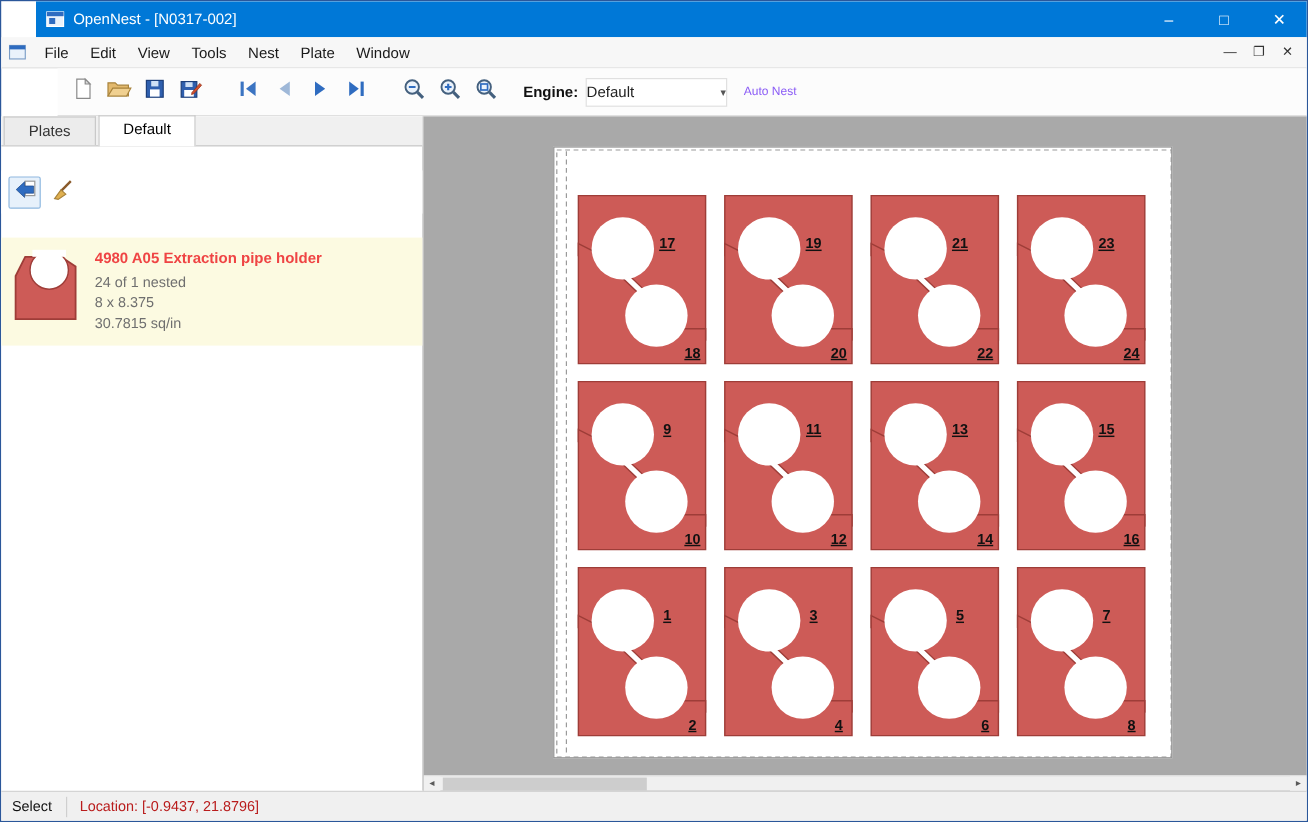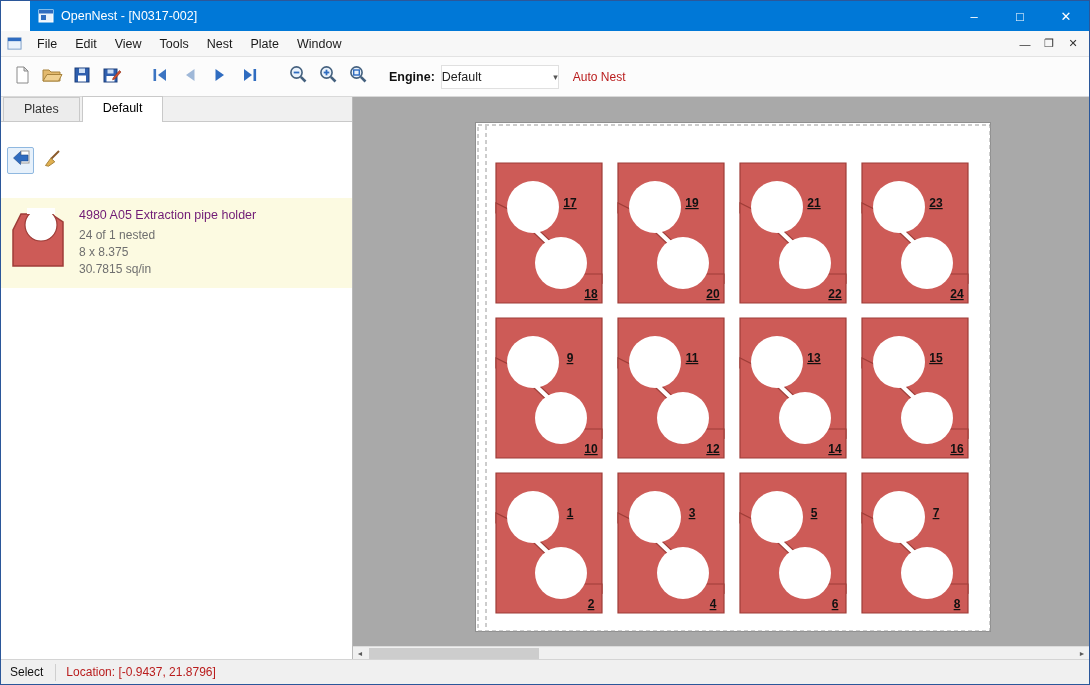--- a/index.html
+++ b/index.html
@@ -15,43 +15,43 @@
   .titlebar .title{font-size:12.5px;}
   .winbtns{margin-left:auto;display:flex;height:100%;}
   .winbtn{width:46px;height:100%;display:flex;align-items:center;justify-content:center;font-size:13px;color:#fff;}
   
   .menubar{height:26px;background:#f7f7f7;display:flex;align-items:center;border-bottom:1px solid #e3e3e3;flex:0 0 26px;}
   .menubar .mdiicon{margin:0 6px 0 6px;display:flex;}
   .menuitem{padding:4px 9px;font-size:12.5px;color:#1a1a1a;}
   .mdictrls{margin-left:auto;display:flex;align-items:center;padding-right:4px;}
   .mdictrl{width:24px;height:22px;display:flex;align-items:center;justify-content:center;font-size:11px;color:#333;}
   
-  .toolbar{height:40px;background:#fcfcfc;border-bottom:1px solid #d9d9d9;display:flex;align-items:center;padding-left:6px;flex:0 0 40px;}
+  .toolbar{height:40px;background:#fcfcfc;border-bottom:1px solid #d9d9d9;display:flex;align-items:center;padding-left:6px;flex:0 0 40px;margin-left:47px;}
   .tbtn{width:30px;height:30px;display:flex;align-items:center;justify-content:center;border-radius:2px;}
   .tsep{width:18px;height:30px;}
   .engine-label{font-size:12.5px;font-weight:bold;margin-left:16px;margin-right:6px;color:#111;}
   .engine-combo{width:118px;height:24px;background:#fff;border:1px solid #e0e0e0;display:flex;align-items:center;padding:0 0;font-size:12.5px;color:#222;}
   .engine-combo .caret{margin-left:auto;font-size:9px;color:#555;}
-  .autonest{font-size:12px;margin-left:14px;color:#b91c1c;}
+  .autonest{font-size:10px;margin-left:14px;color:#8b5cf6;}
   
   .bodyrow{flex:1 1 auto;display:flex;min-height:0;}
   .sidebar{width:352px;flex:0 0 352px;background:#fff;border-right:1px solid #b9b9b9;display:flex;flex-direction:column;gap:20px;}
   .tabstrip{height:25px;background:#f0f0f0;display:flex;align-items:flex-end;border-bottom:1px solid #c9c9c9;}
   .tab{padding:4px 20px;font-size:12.5px;border:1px solid #c9c9c9;border-bottom:none;background:#ececec;color:#333;margin-left:2px;height:24px;}
   .tab.active{background:#fff;position:relative;top:1px;height:26px;color:#000;}
   .paneltools{height:36px;display:flex;align-items:center;padding-left:6px;gap:4px;background:#fff;}
   .pbtn{width:27px;height:27px;display:flex;align-items:center;justify-content:center;border-radius:2px;}
   .pbtn.hot{border:1px solid #8fb8e0;background:#e7f1fb;}
   .drawing-item{display:flex;gap:10px;padding:10px 8px;background:#fcfae1;align-items:flex-start;}
   .thumb{flex:0 0 60px;}
-  .ditext .dtitle{font-size:12.5px;font-weight:normal;color:#701a75;margin-bottom:5px;}
+  .ditext .dtitle{font-size:12.5px;font-weight:bold;color:#ef4444;margin-bottom:5px;}
   .ditext .dline{font-size:12px;color:#6f6f6f;line-height:17px;}
   
   .canvas{flex:1 1 auto;background:#a9a9a9;position:relative;overflow:hidden;}
-  .plate{position:absolute;left:122px;top:25px;width:516px;height:510px;background:#fff;border:1px solid #8f8f8f;}
+  .plate{position:absolute;left:108px;top:25px;width:516px;height:510px;background:#fff;border:1px solid #8f8f8f;}
   .hscroll{position:absolute;left:0;right:0;bottom:0;height:13px;background:#f0f0f0;border-top:1px solid #dcdcdc;display:flex;align-items:center;}
   .scrollarrow{width:14px;height:13px;display:flex;align-items:center;justify-content:center;font-size:7px;color:#5a5a5a;background:#f0f0f0;}
   .scrollarrow.right{margin-left:auto;}
   .hthumb{width:170px;height:11px;background:#cdcdcd;margin-left:2px;}
   
   .statusbar{height:25px;flex:0 0 25px;background:#f0f0f0;border-top:1px solid #d4d4d4;display:flex;align-items:center;font-size:12px;color:#111;}
   .st-mode{padding:0 12px 0 9px;}
   .st-sep{width:1px;height:17px;background:#cfcfcf;}
   .st-loc{padding:0 10px;color:#b91c1c;}
   .st-right{margin-left:auto;display:flex;align-items:center;height:100%;}

